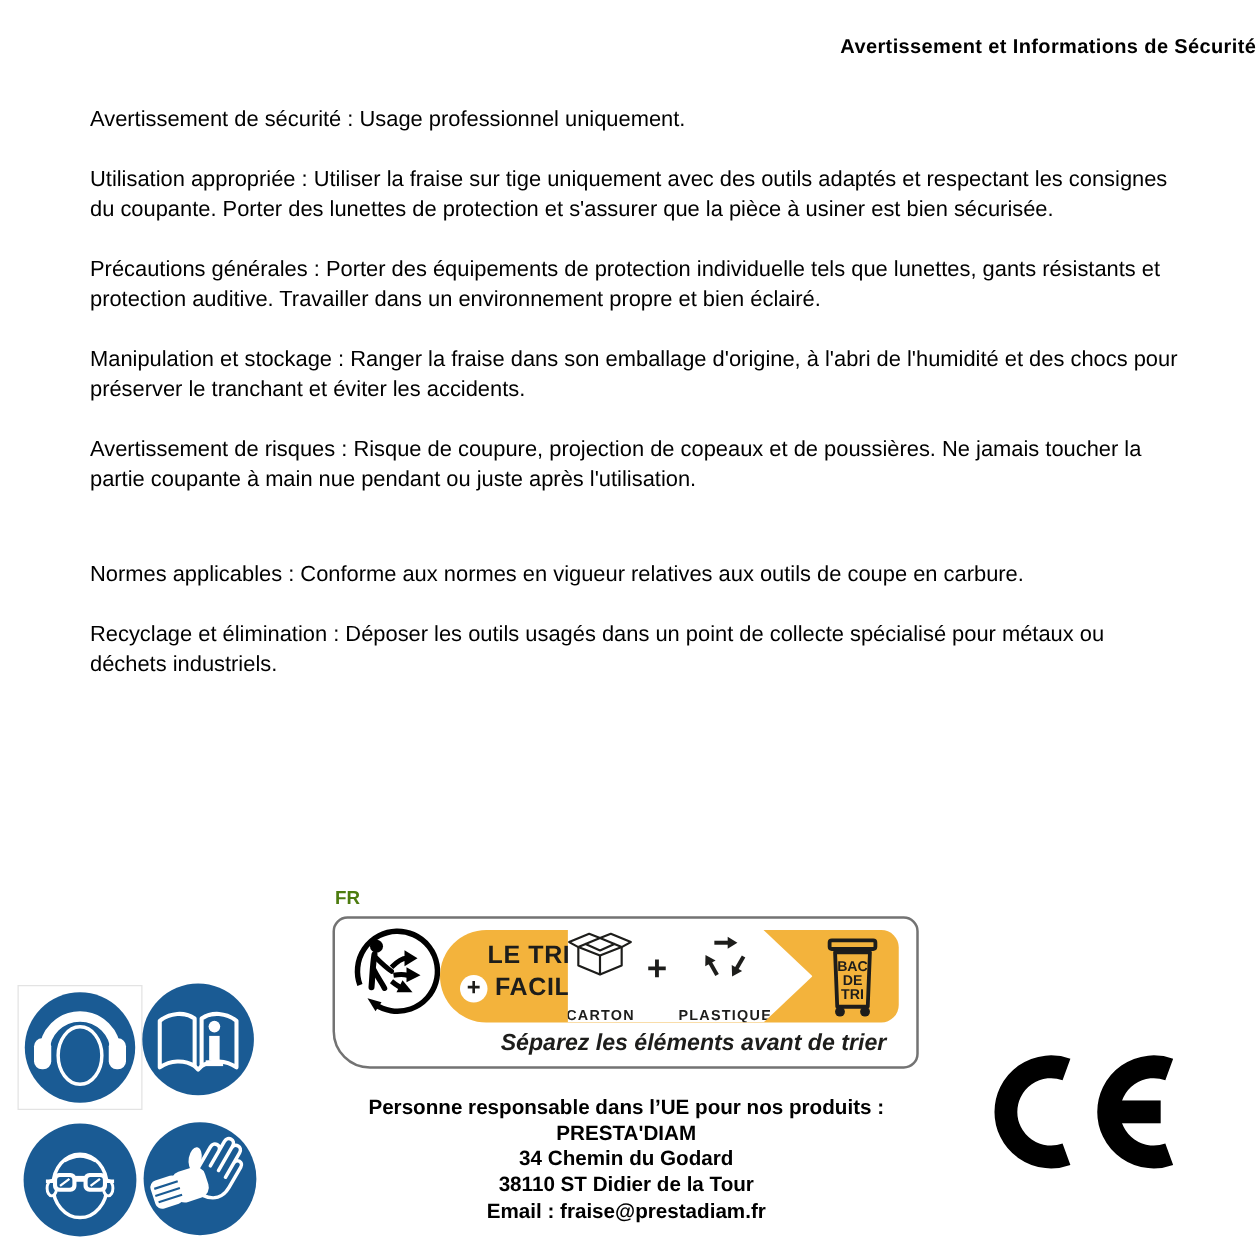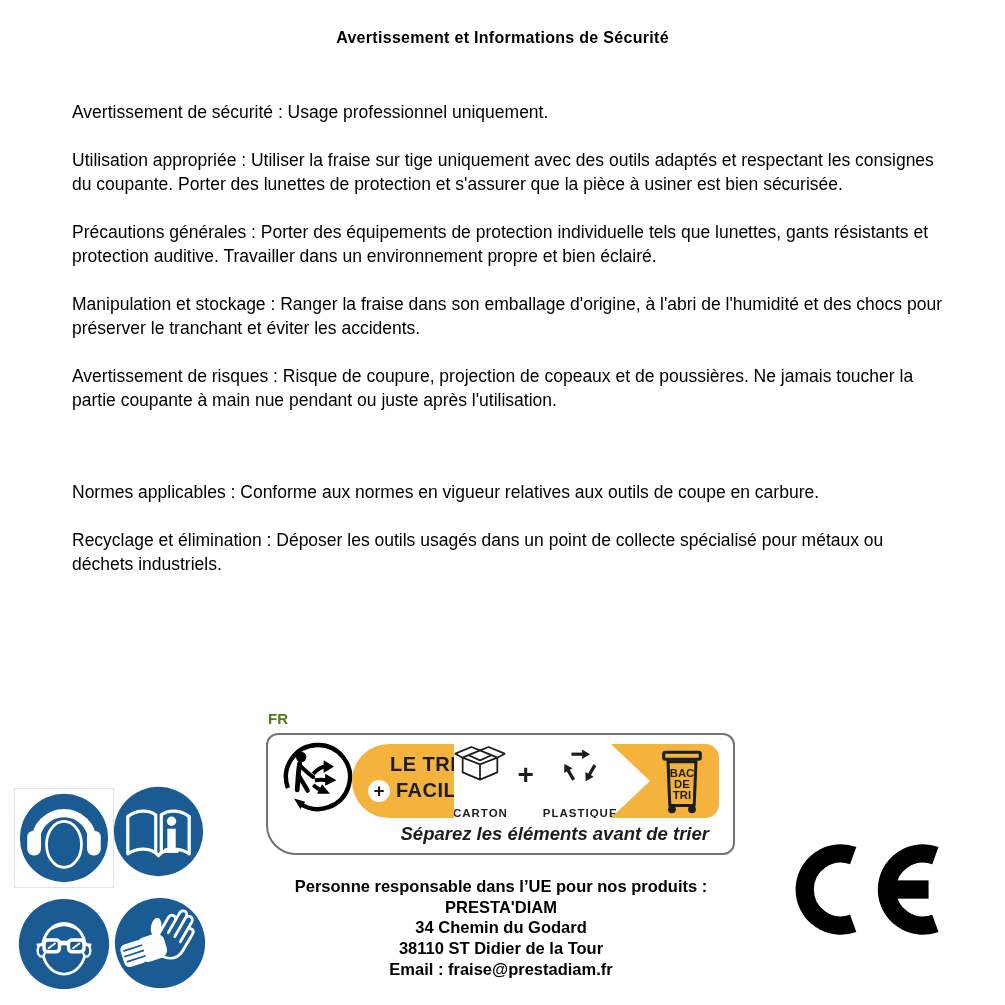--- a/index.html
+++ b/index.html
@@ -1,26 +1,26 @@
 <!DOCTYPE html>
 <html><head>
 <meta charset="utf-8">
 <style>
   html,body { margin:0; padding:0; background:#fff; }
   .page {
     position:relative; width:1005px; height:1005px; background:#fff;
     font-family:"Liberation Sans", sans-serif; color:#000; overflow:hidden;
   }
   .title {
-    position:absolute; top:29px; left:0; width:100%; text-align:center;
+    position:absolute; top:29px; left:0; width:100%; text-align:right;
     font-size:16px; font-weight:bold; letter-spacing:.3px;
   }
-  .body-text { position:absolute; left:72px; top:100px; width:872px; font-size:17.5px; line-height:24px; }
+  .body-text { position:absolute; left:72px; top:83px; width:872px; font-size:17.5px; line-height:24px; }
   .body-text p { margin:0 0 24px 0; }
-  .body-text p.gap-before { margin-top:68px; }
+  .body-text p.gap-before { margin-top:52px; }
 
   
   .tri-wrap { position:absolute; left:266px; top:710px; width:469px; }
   .tri-fr { font-size:15px; font-weight:bold; line-height:18px; margin:0 0 5px 2px; color:#4d7c0f; }
   .tri-box { position:relative; height:122px; border:2px solid #737373; border-radius:12px 12px 12px 30px; background:#fff; box-sizing:border-box; }
   .triman { position:absolute; left:10px; top:2px; width:80px; height:80px; }
   .tri-yellow { position:absolute; left:84px; right:14px; top:9px; height:74px; background:#F3B33C; border-radius:37px 14px 14px 37px; }
   .tri-headline { position:absolute; left:16px; top:9px; color:#1d1d1b; }
   .tri-headline .l1 { font-size:20px; font-weight:800; letter-spacing:.5px; margin-left:22px; }
   .tri-headline .l2 { display:flex; align-items:center; gap:6px; margin-top:3px; }

